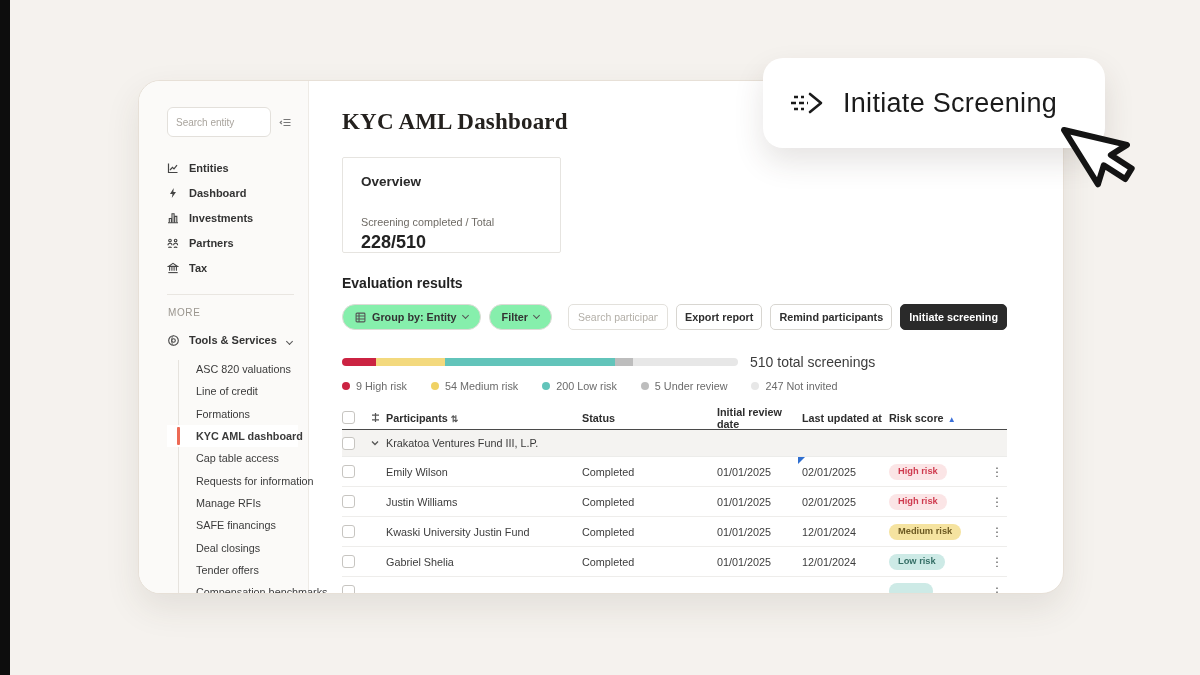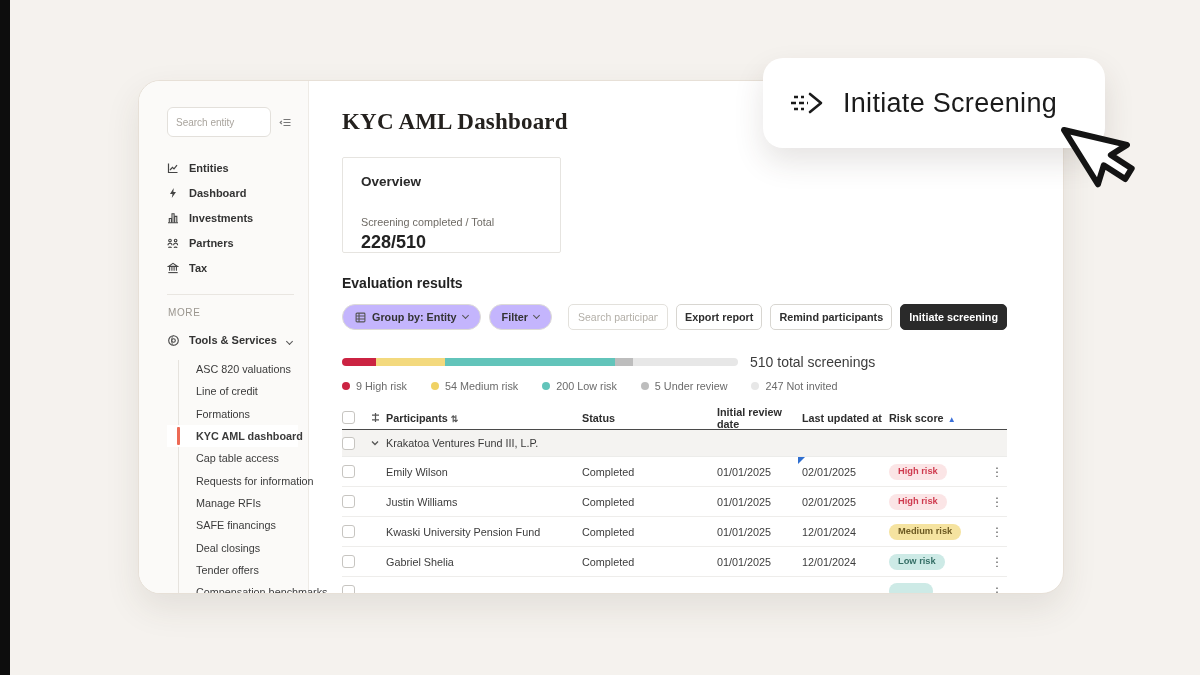--- a/index.html
+++ b/index.html
@@ -42,21 +42,21 @@
   .overview-value { font-size:18px; font-weight:700; margin-top:4px; color:#222; }
   .help-card { flex:1; height:96px; padding:12px 16px; }
   .help-text { font-size:11px; color:#3e3e3e; margin-top:8px; }
   .help-link-row { margin-top:9px; font-size:11px; }
   .help-link { color:#4a7bc8; text-decoration:underline; cursor:pointer; }
   .ext-arrow { color:#555; margin-left:3px; font-size:10px; }
 
   .section-title { font-size:14px; font-weight:700; margin-top:22px; color:#222; }
 
   .toolbar { display:flex; align-items:center; margin-top:13px; gap:8px; }
-  .pill-btn { display:flex; align-items:center; gap:6px; height:26px; padding:0 12px; border:1px solid #dddbd6; border-radius:14px; background:#c4b5fd; font-size:10.8px; font-weight:600; color:#333; cursor:pointer; white-space:nowrap; }
+  .pill-btn { display:flex; align-items:center; gap:6px; height:26px; padding:0 12px; border:1px solid #dddbd6; border-radius:14px; background:#86efac; font-size:10.8px; font-weight:600; color:#333; cursor:pointer; white-space:nowrap; }
   .toolbar-right { margin-left:auto; display:flex; align-items:center; gap:8px; }
   .search-participant { width:100px; height:26px; border:1px solid #e3e1dc; border-radius:5px; font-size:10.5px; padding:0 9px; color:#444; font-family:"Liberation Sans",sans-serif; }
   .search-participant::placeholder { color:#b3afa8; }
   .btn { height:26px; padding:0 8px; border:1px solid #d8d6d1; border-radius:5px; background:#fff; font-size:10.8px; font-weight:600; color:#2e2e2e; cursor:pointer; white-space:nowrap; font-family:"Liberation Sans",sans-serif; }
   .btn-dark { background:#2a2a2a; border-color:#2a2a2a; color:#fff; }
 
   .chev { width:5px; height:5px; border-right:1.5px solid #555; border-bottom:1.5px solid #555; transform:rotate(45deg); margin-top:-3px; display:inline-block; }
 
   .progress-row { display:flex; align-items:center; gap:12px; margin-top:24px; }
   .progress-bar { width:396px; height:8px; border-radius:4px; overflow:hidden; display:flex; }
@@ -325,21 +325,21 @@
         <span class="c-updated"><span>02/01/2025</span></span>
         <span class="c-risk"><span class="pill pill-high">High risk</span></span>
         <span class="c-kebab">⋮</span>
       </div>
 
       <div class="t-row">
         <span class="c-check">
             <span class="checkbox"></span>
           </span>
         <span class="c-icon"></span>
-        <span class="c-name">Kwaski University Pension Fund</span>
+        <span class="c-name">Kwaski University Justin Fund</span>
         <span class="c-status">Completed</span>
         <span class="c-initial">01/01/2025</span>
         <span class="c-updated"><span>12/01/2024</span></span>
         <span class="c-risk"><span class="pill pill-medium">Medium risk</span></span>
         <span class="c-kebab">⋮</span>
       </div>
 
       <div class="t-row">
         <span class="c-check">
             <span class="checkbox"></span>

